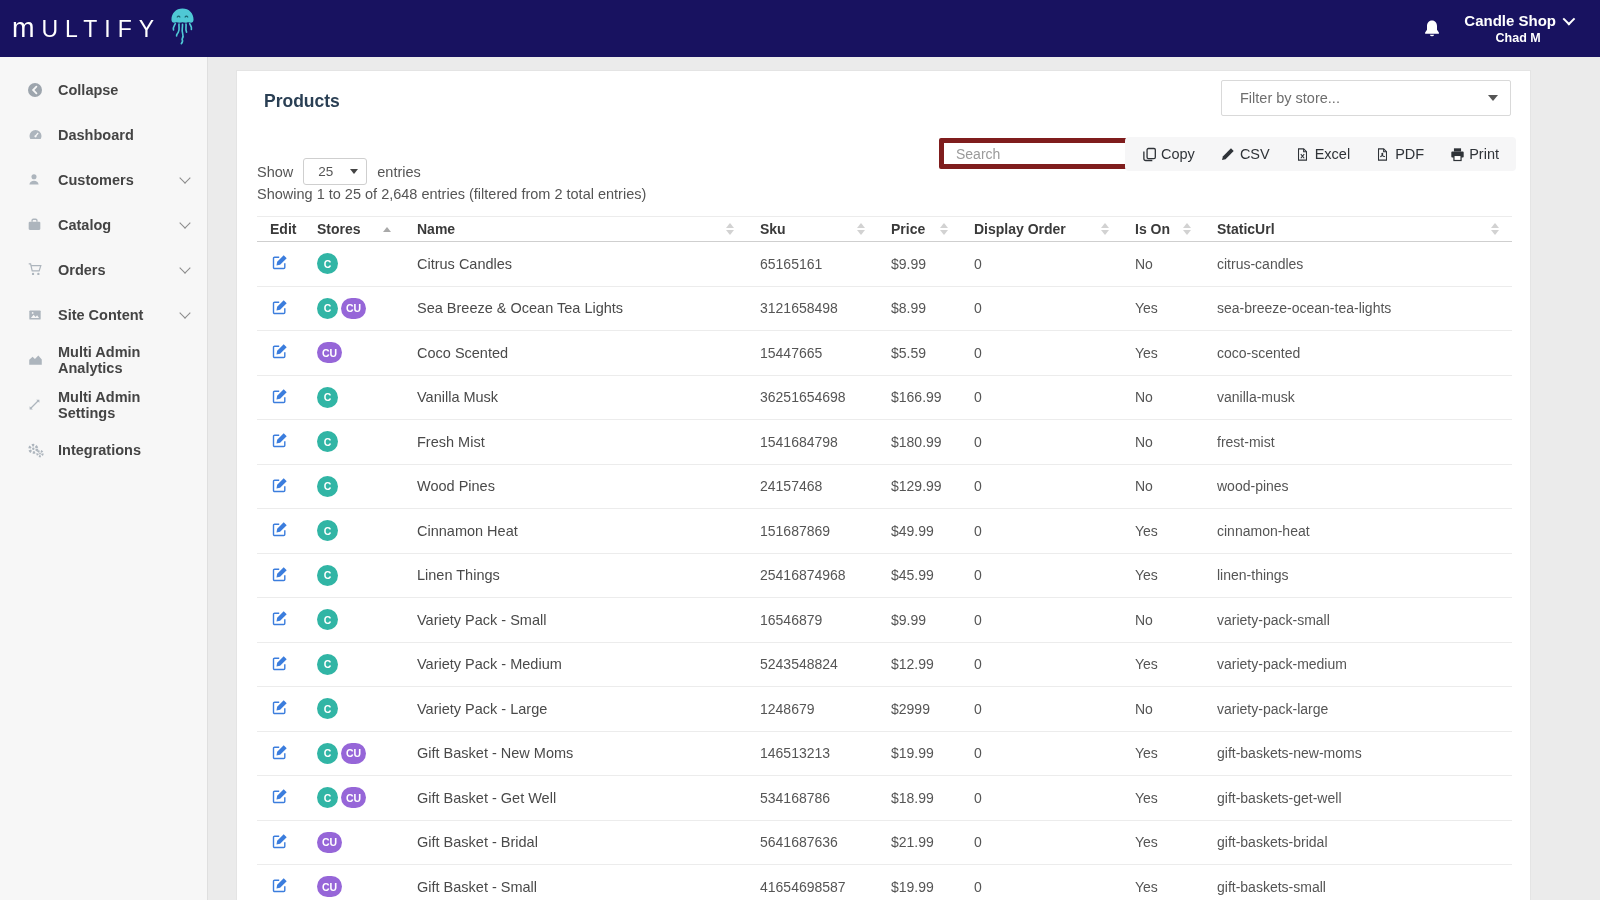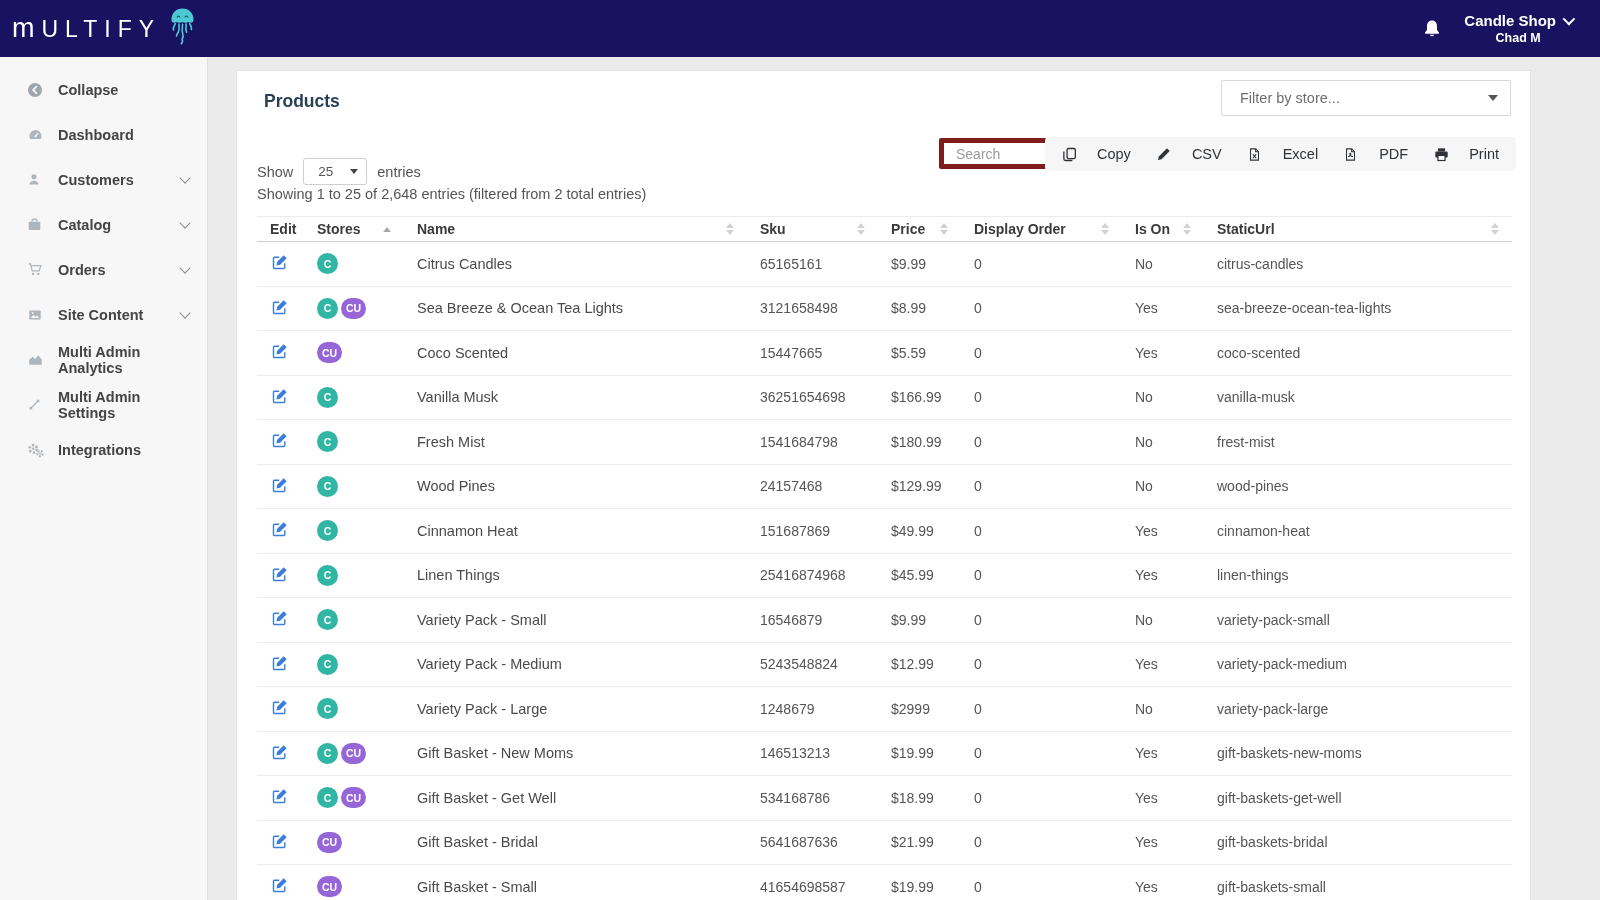--- a/index.html
+++ b/index.html
@@ -55,21 +55,21 @@
 
   .search-wrap { position:absolute; left:682px; top:0; width:243px; height:31px;
     border:5px solid #7f1d1d; border-radius:2px; background:#fff; display:flex; align-items:center; }
   .search-wrap input { border:none; outline:none; flex:1; padding:0 8px 0 12px; font-size:14px;
     color:#555; font-family:inherit; background:transparent; }
   .search-wrap input::placeholder { color:#9a9a9a; }
   .search-wrap .mag { width:17px; height:17px; margin-right:10px; cursor:pointer; }
 
   .btn-group { position:absolute; right:-6px; top:-1px; height:34px; background:#f6f6f7;
     border-radius:4px; display:flex; align-items:center; padding:0 4px; }
-  .exp-btn { display:flex; align-items:center; gap:20px; padding:0 13px; height:34px;
+  .exp-btn { display:flex; align-items:center; gap:4px; padding:0 13px; height:34px;
     cursor:pointer; font-size:14.5px; color:#2f3338; border-radius:4px; }
   .exp-btn .ic { width:15px; height:15px; display:flex; align-items:center; }
 
   .info-text { margin-top:14px; font-size:14.5px; color:#555; }
 
   
   .dtable { margin-top:14px; width:1255px; }
   .trow { display:grid; grid-template-columns:47px 100px 343px 131px 83px 161px 82px 1fr;
     align-items:center; }
   .thead { height:26px; border-top:1px solid #ececec; border-bottom:1px solid #cfcfcf; }

